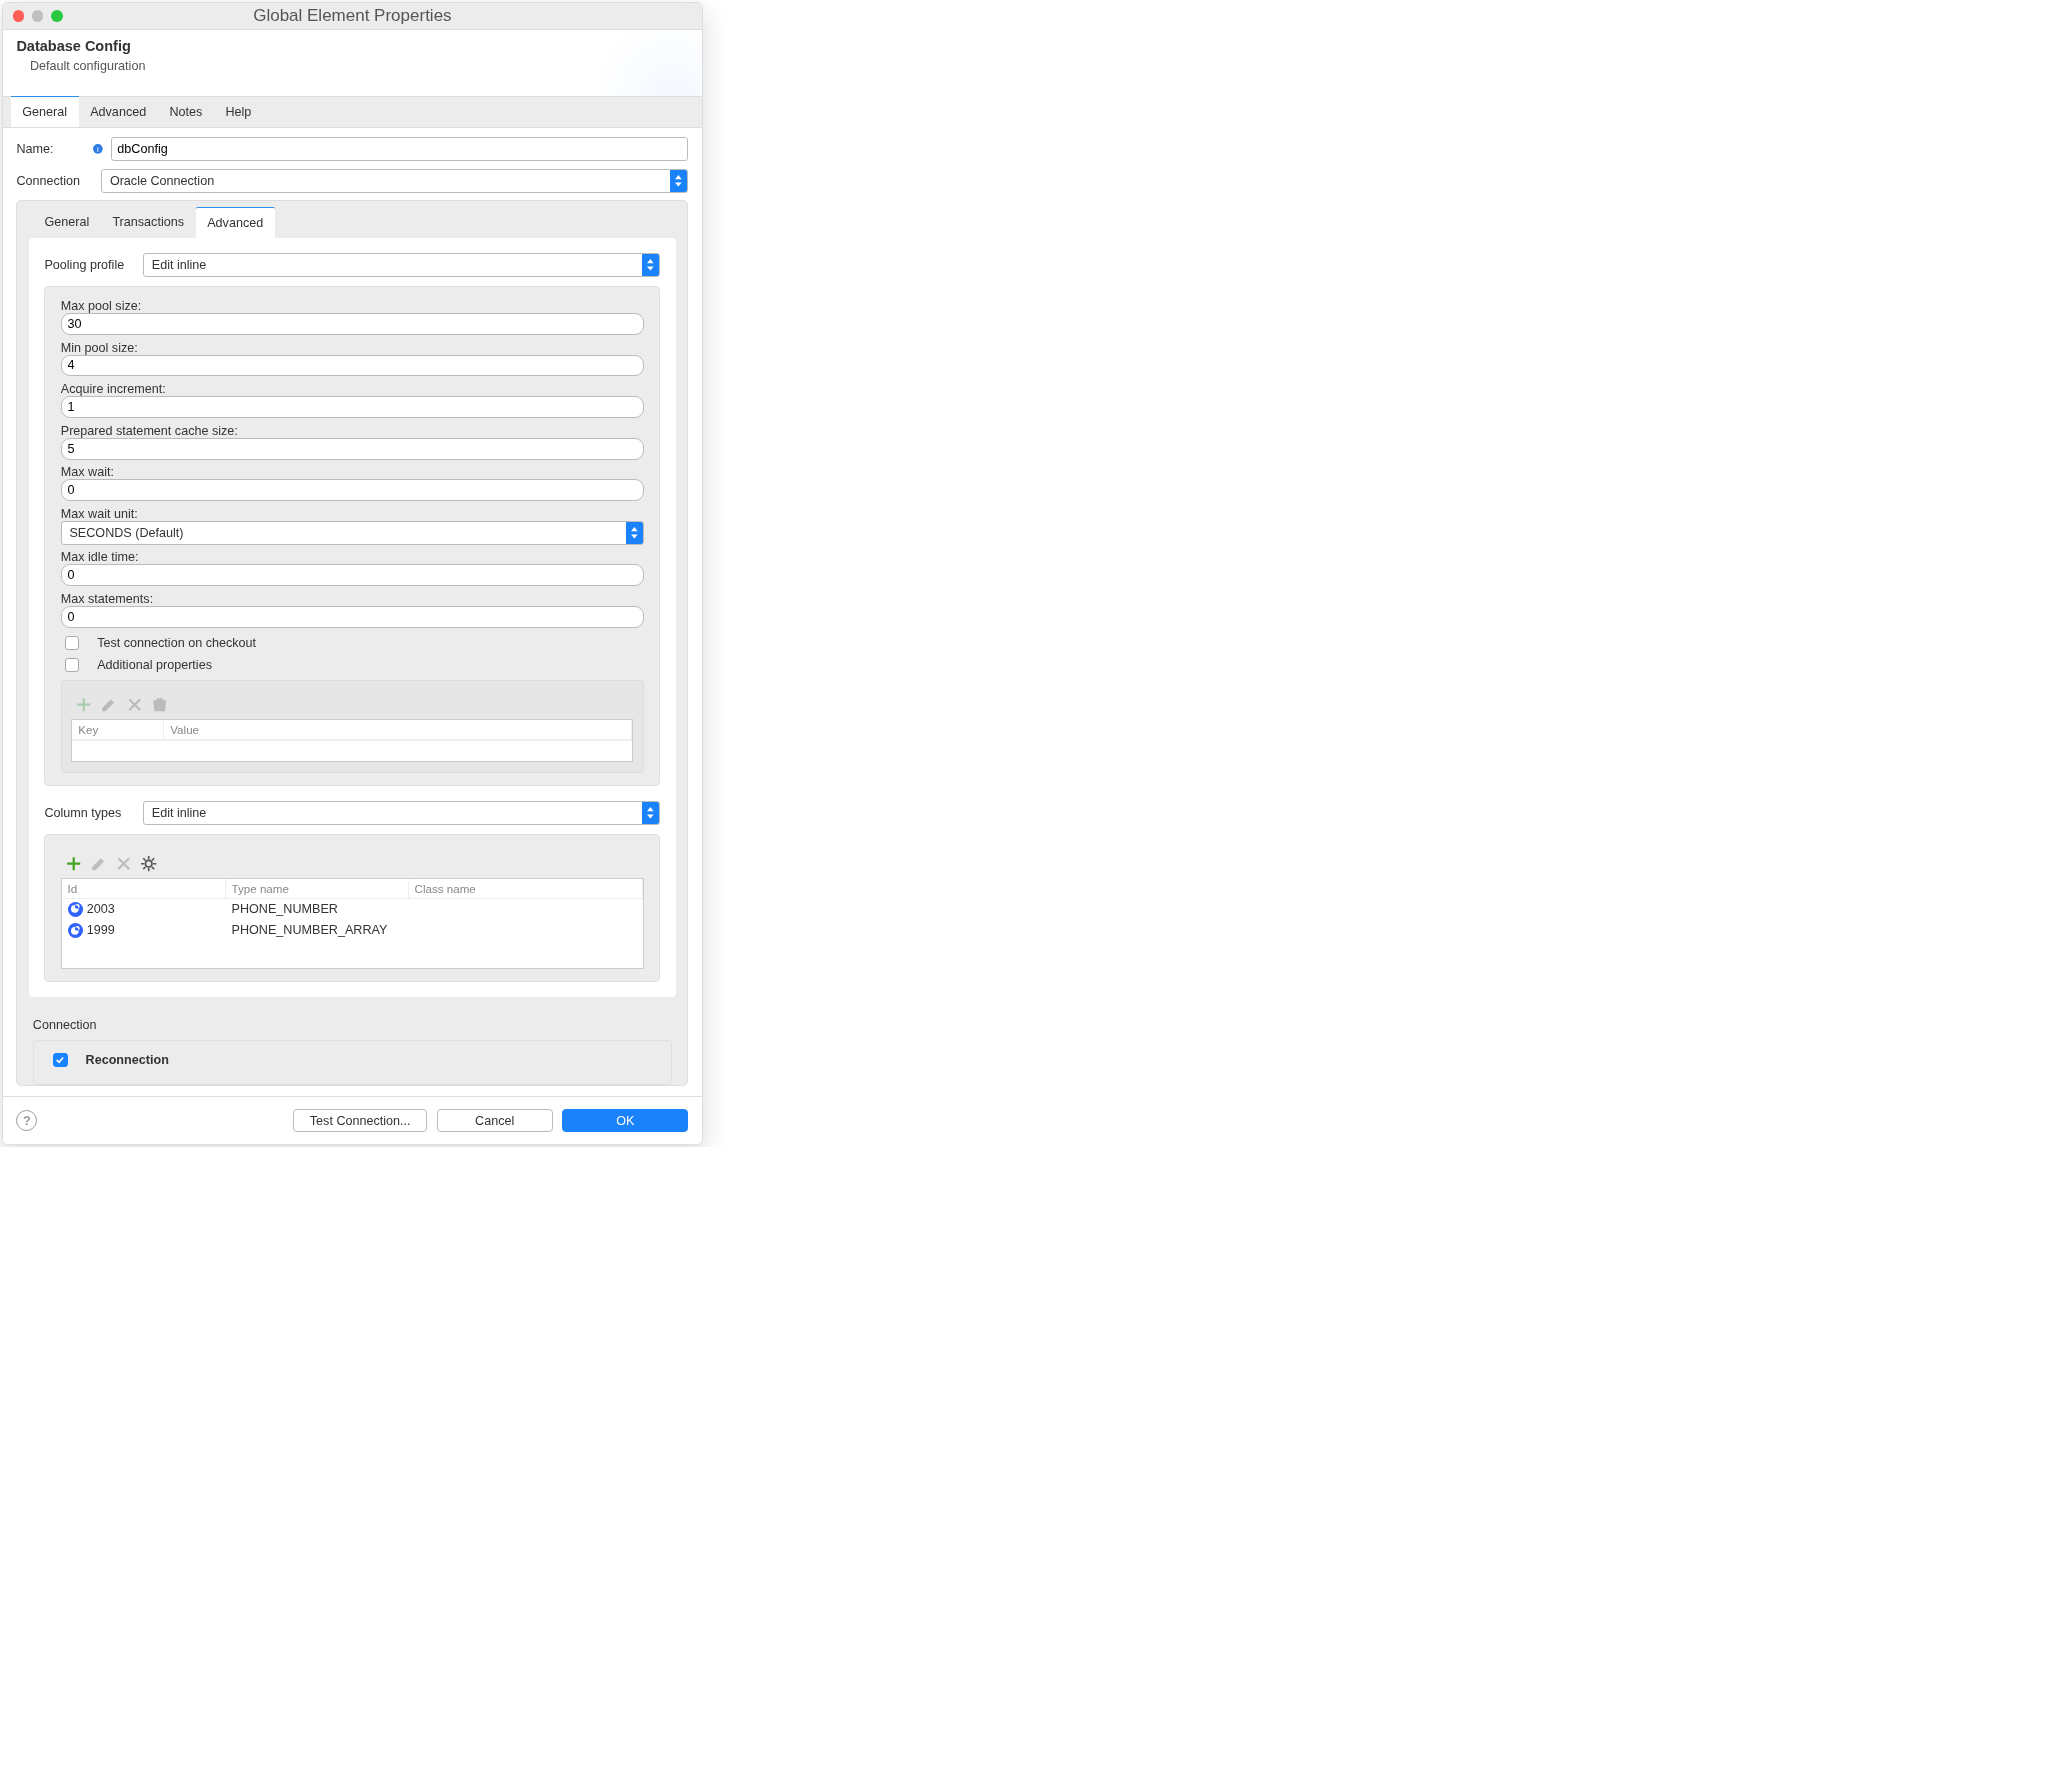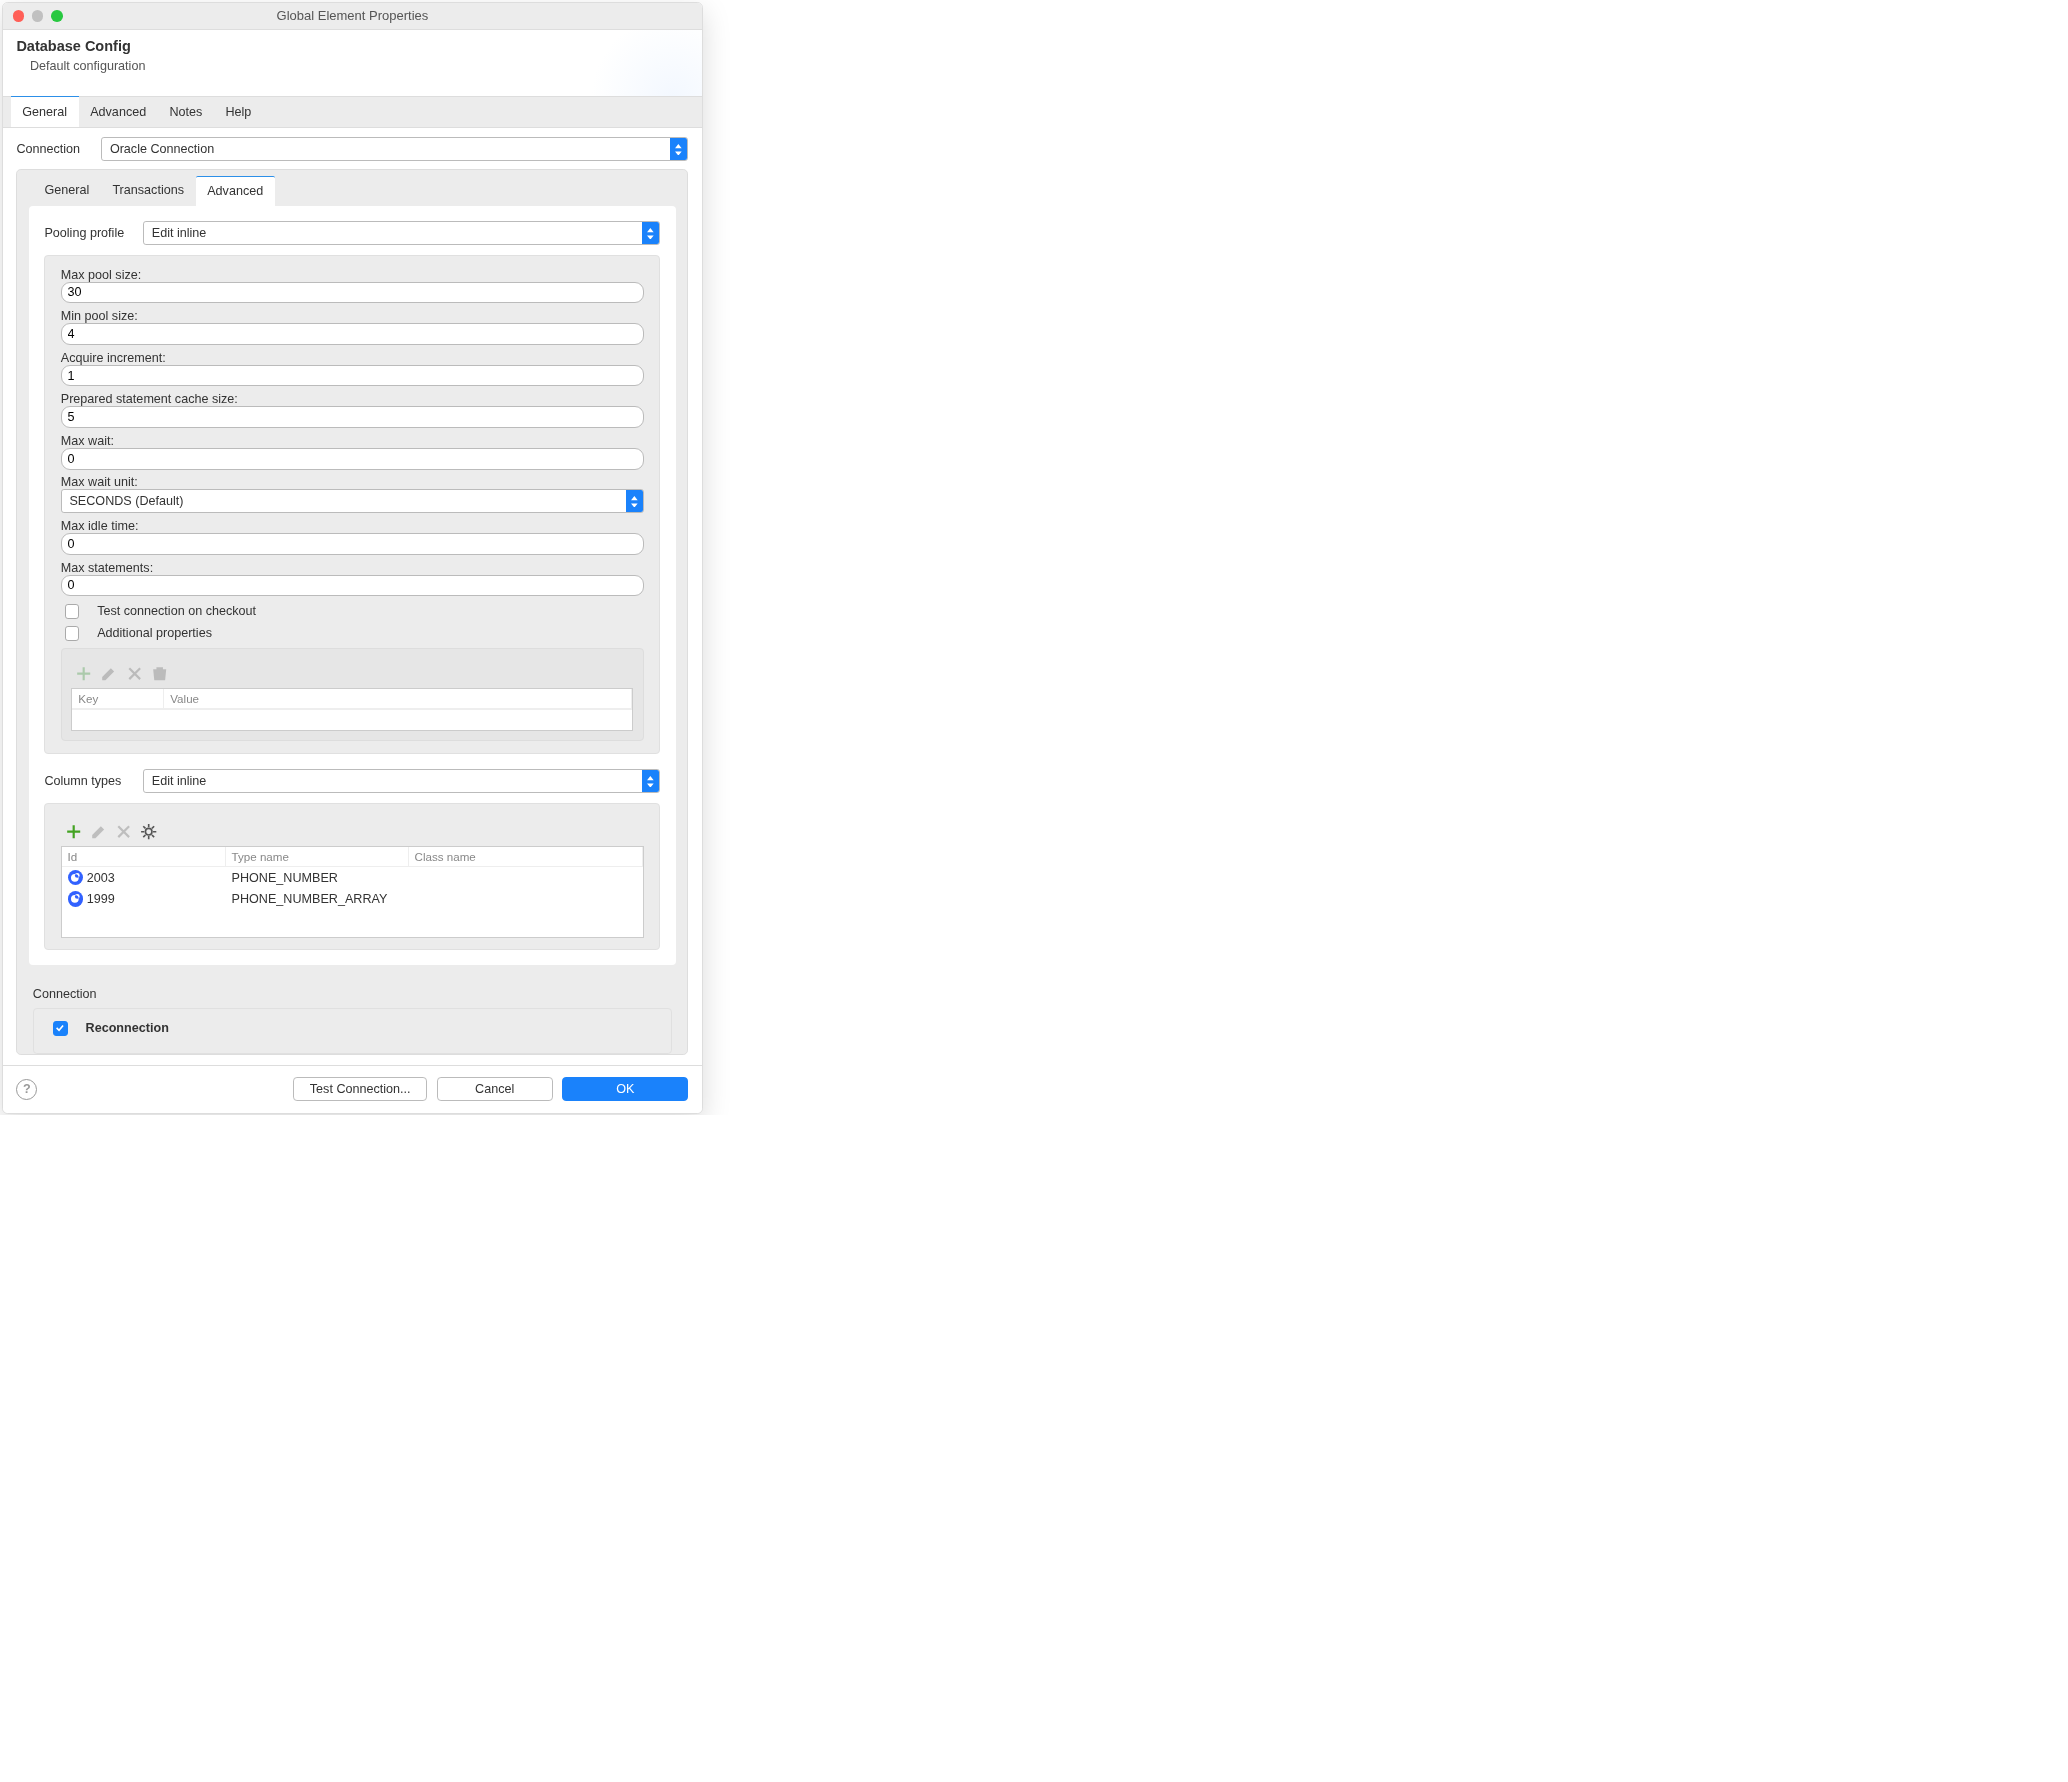--- a/index.html
+++ b/index.html
@@ -4,21 +4,21 @@
 <style>
 * { box-sizing: border-box; margin: 0; padding: 0; }
 body { font-family: -apple-system, "Helvetica Neue", Arial, sans-serif; font-size: 12.6px; color: #333; background: #fff; }
 .window { width: 701px; margin: 1.9px; background: #fff; border: 1px solid #ddd; border-radius: 5.8px; box-shadow: 0 9.7px 29px rgba(0,0,0,0.15); overflow: hidden; }
 .titlebar { height: 27px; background: #ececec; display: flex; align-items: center; padding: 0 9.7px; position: relative; border-bottom: 1px solid #ddd; }
 .traffic { display: flex; gap: 7.7px; }
 .tl { width: 11.6px; height: 11.6px; border-radius: 50%; }
 .tl.red { background: #ff5f57; }
 .tl.yellow { background: #c0c0c0; }
 .tl.green { background: #28c840; }
-.window-title { position: absolute; left: 0; right: 0; text-align: center; font-size: 13px; color: #555; pointer-events: none; }
+.window-title { position: absolute; left: 0; right: 0; text-align: center; font-size: 17px; color: #555; pointer-events: none; }
 .head { padding: 7.7px 13.5px 23px; position: relative; overflow: hidden; }
 .head h1 { font-size: 14.5px; font-weight: bold; }
 .subtitle { font-size: 12.6px; color: #555; padding: 5.8px 0 0 13.5px; }
 .corner-glow { position: absolute; right: -58px; top: -9.7px; width: 174px; height: 154px; border-radius: 50%; background: radial-gradient(circle at center, #f3f8ff 0%, #fff 70%); }
 .topTabs { display: flex; background: #ececec; border-top: 1px solid #ddd; border-bottom: 1px solid #ddd; padding-left: 7.7px; }
 .topTabs .tab { padding: 7.7px 11.6px; font-size: 12.6px; cursor: pointer; }
 .topTabs .tab.active { background: #fff; border-top: 1.9px solid #2c8fe8; margin-top: -1px; }
 .formArea { padding: 9.7px 13.5px; background: #fff; }
 .row { display: flex; align-items: center; margin-bottom: 7.7px; gap: 5.8px; }
 .row label { width: 71px; font-size: 12.6px; }
@@ -89,20 +89,28 @@
 
   <div class="topTabs">
     <div class="tab active">General</div>
     <div class="tab">Advanced</div>
     <div class="tab">Notes</div>
     <div class="tab">Help</div>
   </div>
 
   <div class="formArea">
     <div class="row">
+      <label>Name:</label>
+      <svg class="info-icon" viewBox="0 0 10 10" style="font-size:13px">
+          <circle cx="5" cy="5" r="5" fill="#2c7be5"></circle>
+          <text x="5" y="8" text-anchor="middle" font-size="8" fill="#fff" font-family="Arial">i</text>
+        </svg>
+      <input class="text-input" value="dbConfig" style="">
+    </div>
+    <div class="row">
       <label style="width:79px">Connection</label>
       <div class="select-wrap">
         <span class="label">Oracle Connection</span>
         <span class="arrow">
             <svg viewBox="0 0 10 14">
               <path d="M5 0 L9 5 H1 Z M5 14 L1 9 H9 Z"></path>
             </svg>
           </span>
       </div>
     </div>

